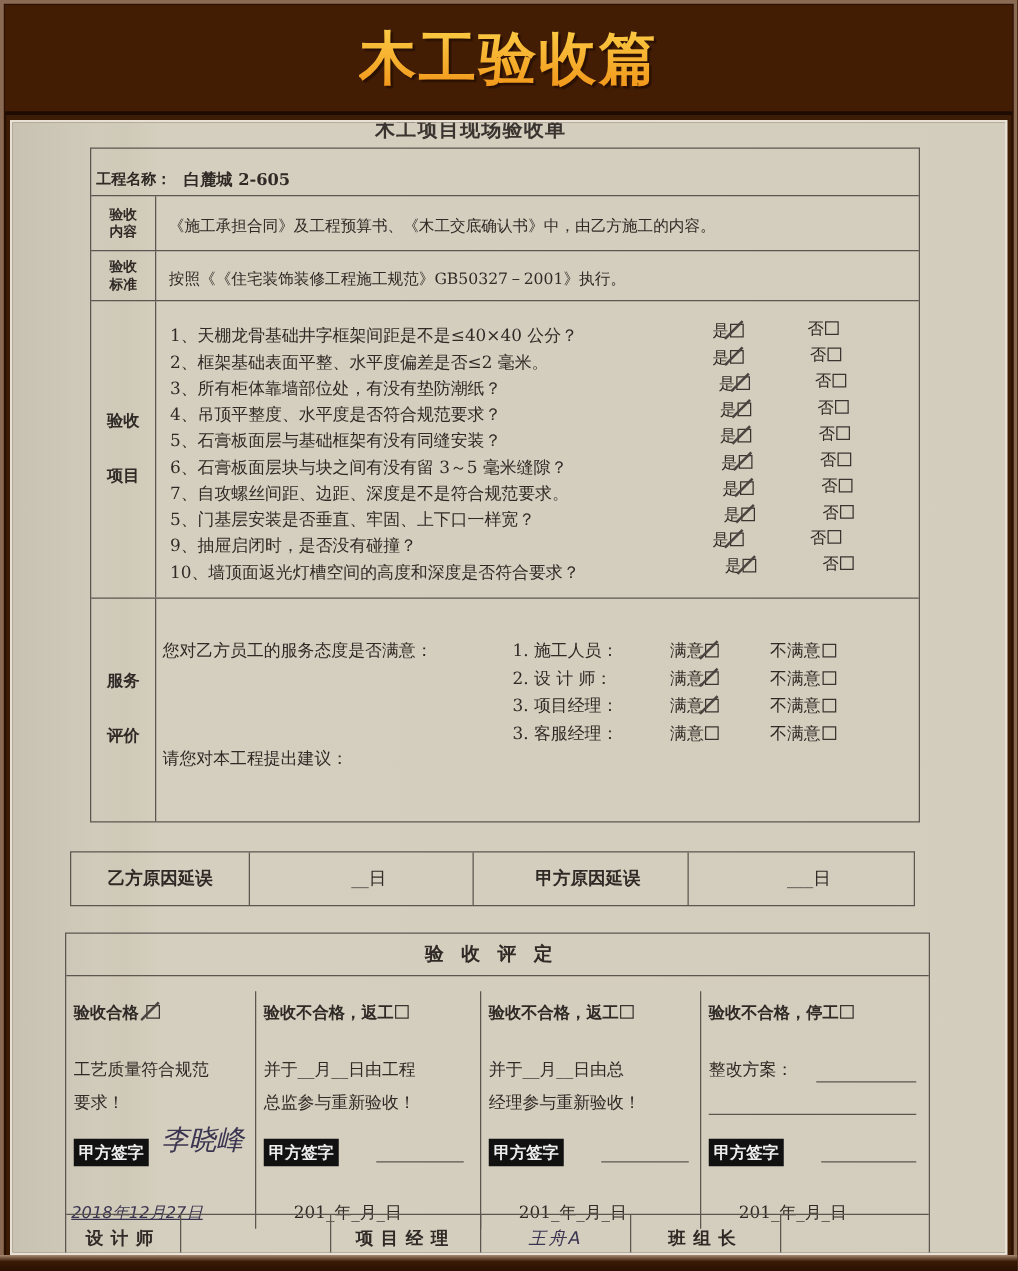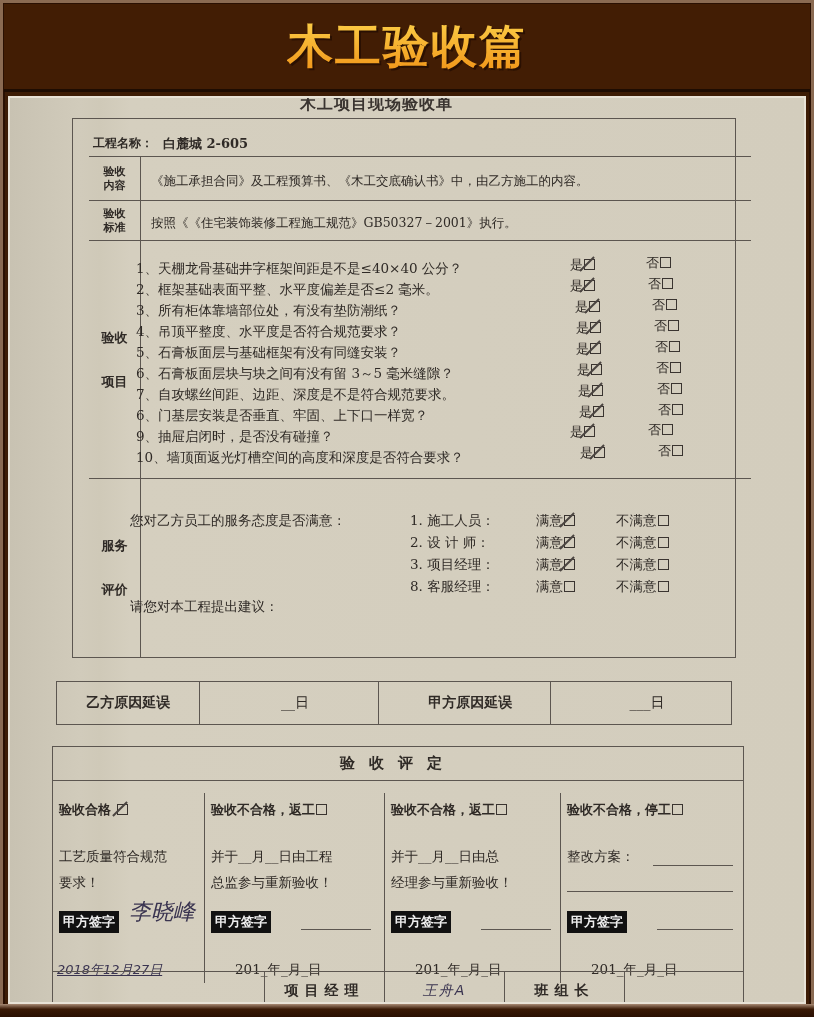--- a/index.html
+++ b/index.html
@@ -49,21 +49,21 @@
     font-size: 13px;
   }
   .doc-title {
     position: absolute; left: 240px; top: -4px; font-size: 16px; font-weight: bold; color: #3a3430;
     letter-spacing: 1px;
   }
 
   .table {
     position: absolute; border: 1.5px solid #5c5650;
   }
-  .row { position: absolute; left: 16px; border-bottom: 1.5px solid #5c5650; }
+  .row { position: absolute; left: 0; border-bottom: 1.5px solid #5c5650; }
   .cell-label {
     position: absolute; left: 0; top: 0; bottom: 0; width: 52px; border-right: 1.5px solid #5c5650;
     font-size: 11px; font-weight: bold; display: flex; flex-direction: column; justify-content: center; align-items: center; line-height: 14px;
   }
   .cell-text { position: absolute; left: 62px; font-size: 12.5px; }
   .q-item { position: absolute; left: 0; font-size: 13.5px; white-space: nowrap; }
   .yes, .no { position: absolute; font-size: 13px; white-space: nowrap; }
   .box {
     display: inline-block; width: 11px; height: 11px; border: 1.3px solid #3a3430; vertical-align: -1px; margin-left: 1px; position: relative;
   }
@@ -146,21 +146,21 @@
     </div>
 
     <div>
       <div class="q-item" style="left:76px; top:162px;">1、天棚龙骨基础井字框架间距是不是≤40×40 公分？</div>
       <div class="q-item" style="left:76px; top:183px;">2、框架基础表面平整、水平度偏差是否≤2 毫米。</div>
       <div class="q-item" style="left:76px; top:204px;">3、所有柜体靠墙部位处，有没有垫防潮纸？</div>
       <div class="q-item" style="left:76px; top:225px;">4、吊顶平整度、水平度是否符合规范要求？</div>
       <div class="q-item" style="left:76px; top:246px;">5、石膏板面层与基础框架有没有同缝安装？</div>
       <div class="q-item" style="left:76px; top:267px;">6、石膏板面层块与块之间有没有留 3～5 毫米缝隙？</div>
       <div class="q-item" style="left:76px; top:288px;">7、自攻螺丝间距、边距、深度是不是符合规范要求。</div>
-      <div class="q-item" style="left:76px; top:309px;">6、门基层安装是否垂直、牢固、上下口一样宽？</div>
+      <div class="q-item" style="left:76px; top:309px;">5、门基层安装是否垂直、牢固、上下口一样宽？</div>
       <div class="q-item" style="left:76px; top:330px;">9、抽屉启闭时，是否没有碰撞？</div>
       <div class="q-item" style="left:76px; top:351px;">10、墙顶面返光灯槽空间的高度和深度是否符合要求？</div>
 
       <div class="yes" style="left:510px; top:158px;"><span>是</span><span class="box checked"></span></div>
       <div class="no" style="left:586px; top:156px;"><span>否</span><span class="box"></span></div>
       <div class="yes" style="left:510px; top:179px;"><span>是</span><span class="box checked"></span></div>
       <div class="no" style="left:588px; top:177px;"><span>否</span><span class="box"></span></div>
       <div class="yes" style="left:515px; top:200px;"><span>是</span><span class="box checked"></span></div>
       <div class="no" style="left:592px; top:198px;"><span>否</span><span class="box"></span></div>
       <div class="yes" style="left:516px; top:221px;"><span>是</span><span class="box checked"></span></div>
@@ -186,21 +186,21 @@
     <div class="sat-q" style="left:556px; top:414px;"><span>不满意</span><span class="box"></span></div>
 
     <div class="sat-q" style="left:350px; top:436px;">2. 设 计 师：</div>
     <div class="sat-q" style="left:476px; top:436px;"><span>满意</span><span class="box checked"></span></div>
     <div class="sat-q" style="left:556px; top:436px;"><span>不满意</span><span class="box"></span></div>
 
     <div class="sat-q" style="left:350px; top:458px;">3. 项目经理：</div>
     <div class="sat-q" style="left:476px; top:458px;"><span>满意</span><span class="box checked"></span></div>
     <div class="sat-q" style="left:556px; top:458px;"><span>不满意</span><span class="box"></span></div>
 
-    <div class="sat-q" style="left:350px; top:480px;">8. 客服经理：</div>
+    <div class="sat-q" style="left:350px; top:480px;">3. 客服经理：</div>
     <div class="sat-q" style="left:476px; top:480px;"><span>满意</span><span class="box"></span></div>
     <div class="sat-q" style="left:556px; top:480px;"><span>不满意</span><span class="box"></span></div>
 
     <div class="sat-q" style="left:70px; top:500px;">请您对本工程提出建议：</div>
 
     <div class="delay-table" style="left:-4px;gap:12px;">
       <div class="delay-cell" style="width:152px;">乙方原因延误</div>
       <div class="delay-cell" style="width:176px; font-weight:normal;">__日</div>
       <div class="delay-cell" style="width:170px;">甲方原因延误</div>
       <div class="delay-cell" style="width:178px; font-weight:normal;">___日</div>
@@ -248,20 +248,21 @@
             <div>整改方案：</div>
           </div>
         <div class="sign-line" style="left:92px; top:72px; width:80px;"></div>
         <div class="sign-line" style="left:6px; top:98px; width:166px;"></div>
         <div class="sign-tag">甲方签字</div>
         <div class="sign-line" style="left:96px; width:76px;"></div>
         <div class="date" style="left:30px;">201_年_月_日</div>
       </div>
 
       <div class="sig-row">
+        <div class="sig-cell" style="left:0; width:92px;">设计师</div>
         <div class="sig-cell" style="left:92px; width:120px;"></div>
         <div class="sig-cell" style="left:212px; width:120px;">项目经理</div>
         <div class="sig-cell" style="left:452px; width:120px;">班组长</div>
         <div class="sig-cell handwriting" style="left:332px; width:120px; font-weight:normal; letter-spacing:2px;">王舟A</div>
         <div class="sig-cell" style="left:572px; width:120px; border-right:none;"></div>
       </div>
     </div>
   </div>
 </div>
 

